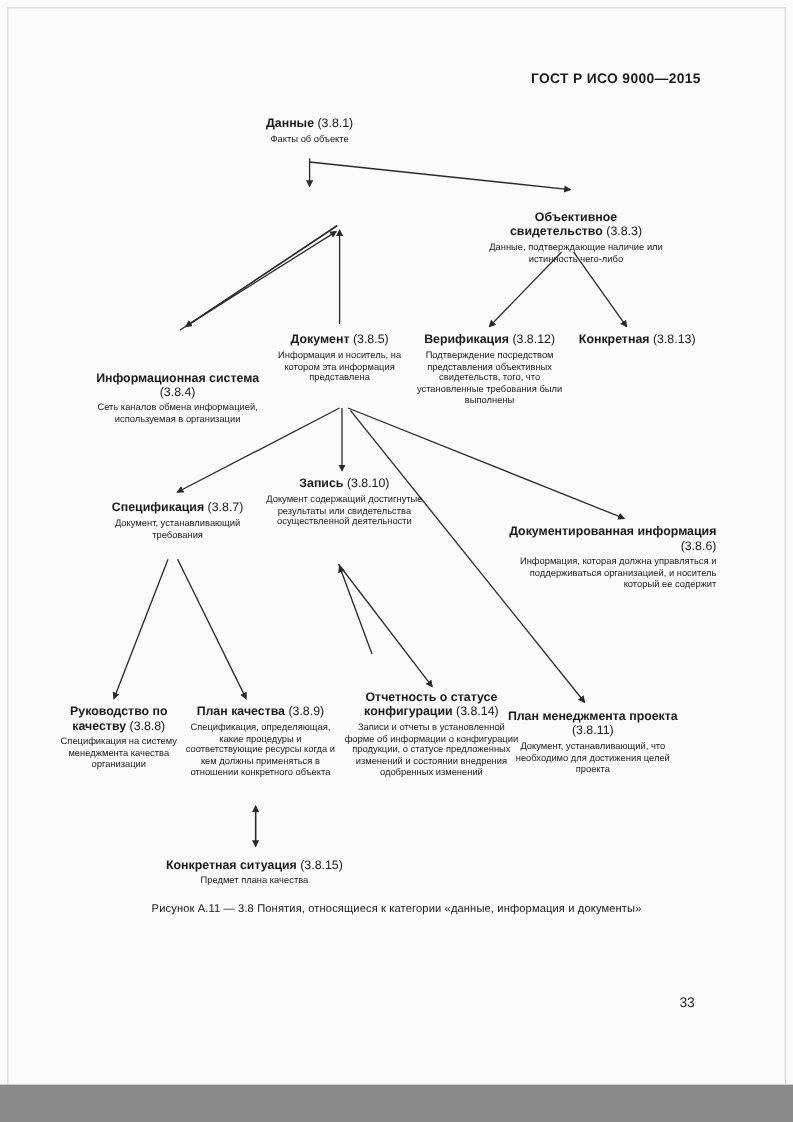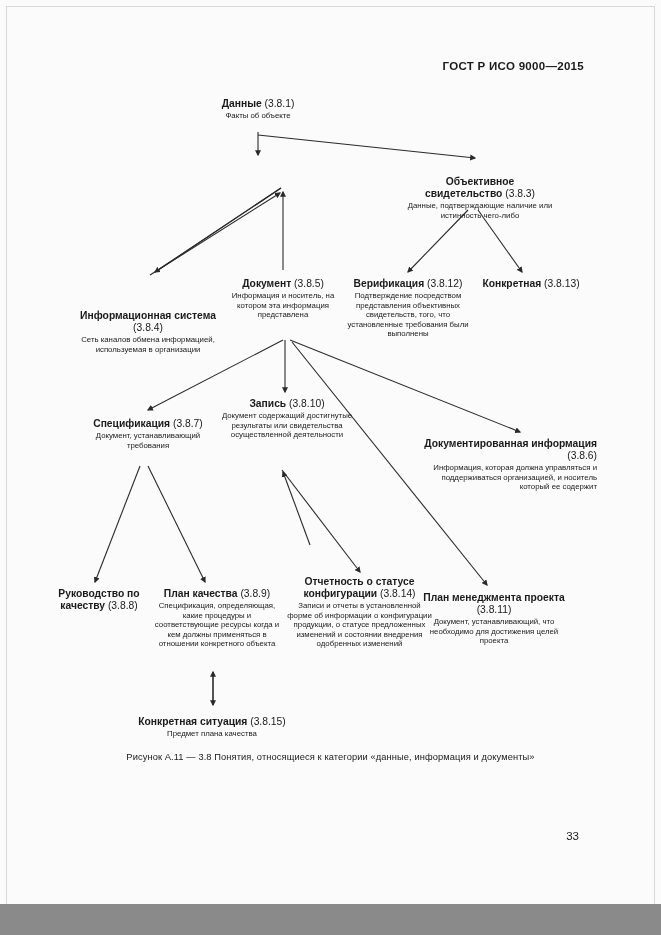--- a/index.html
+++ b/index.html
@@ -172,20 +172,21 @@
     <span class="def">Документ содержащий достигнутые результаты или свидетельства осуществленной деятельности</span>
   </div>
 
   <div class="node" style="left:419px; top:438px; width:178px;text-align:right;">
     <span class="title"><span>Документированная информация</span> <span class="ref">(3.8.6)</span></span>
     <span class="def">Информация, которая должна управляться и поддерживаться организацией, и носитель  который ее содержит</span>
   </div>
 
   <div class="node" style="left:38px; top:588px; width:122px;">
     <span class="title"><span>Руководство по качеству</span> <span class="ref">(3.8.8)</span></span>
+    <span class="def">Спецификация на систему менеджмента качества организации</span>
   </div>
 
   <div class="node" style="left:152px; top:588px; width:130px;">
     <span class="title"><span>План качества</span> <span class="ref">(3.8.9)</span></span>
     <span class="def">Спецификация, определяющая, какие процедуры и соответствующие ресурсы когда и кем должны применяться в отношении конкретного объекта</span>
   </div>
 
   <div class="node" style="left:287px; top:576px; width:145px;">
     <span class="title"><span>Отчетность о статусе конфигурации</span> <span class="ref">(3.8.14)</span></span>
     <span class="def">Записи и отчеты в установленной форме об информации о конфигурации продукции, о статусе предложенных изменений и состоянии внедрения одобренных изменений</span>

